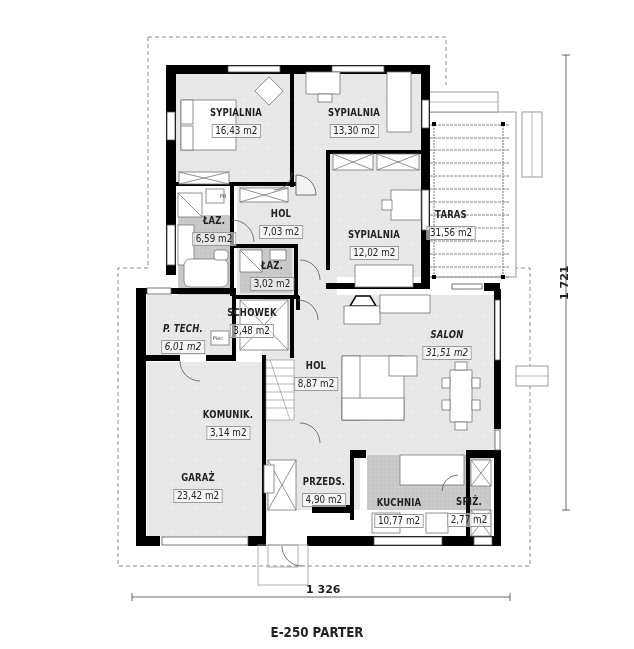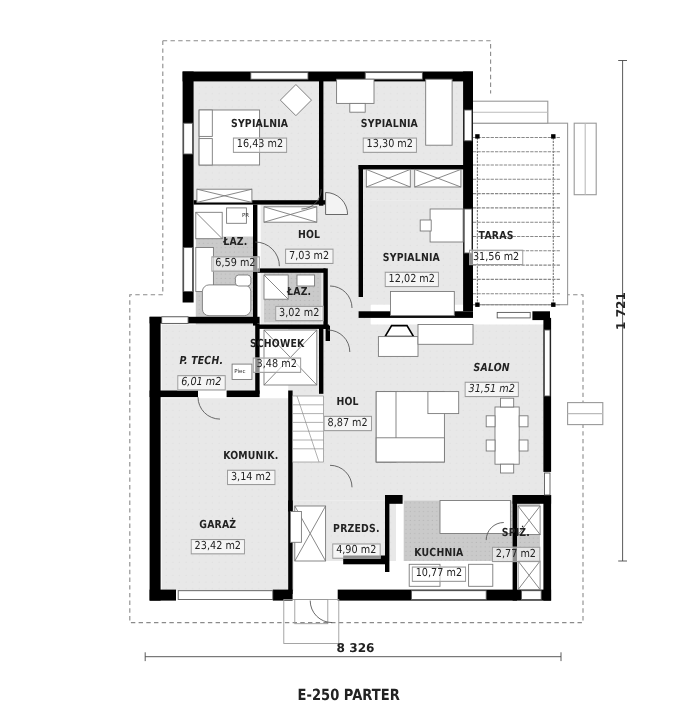--- a/index.html
+++ b/index.html
@@ -312,24 +312,24 @@
   <span class="rarea">23,42 m2</span>
 </div>
 <div class="lbl" style="left:324px; top:476px;">
   <span class="rname">PRZEDS.</span>
   <span class="rarea">4,90 m2</span>
 </div>
 <div class="lbl" style="left:399px; top:497px;">
   <span class="rname">KUCHNIA</span>
   <span class="rarea">10,77 m2</span>
 </div>
-<div class="lbl" style="left:469px; top:479px;">
+<div class="lbl" style="left:469px; top:496px;">
   <span class="rname">SPIŻ.</span>
   <span class="rarea">2,77 m2</span>
 </div>
 
 <div style="position:absolute; left:220px; top:193px; font-size:5px; color:#333; font-family:'DejaVu Sans',sans-serif;">PR</div>
 <div style="position:absolute; left:213px; top:335px; font-size:5px; color:#333; font-family:'DejaVu Sans',sans-serif;">Piec</div>
 
-<div class="dim" style="left:306px; top:583px;">8 326</div>
+<div class="dim" style="left:306px; top:583px;">1 326</div>
 <div class="dim" style="left:558px; top:300px; transform: rotate(-90deg); transform-origin: left top;">1 721</div>
 
 <div class="title">E-250 PARTER</div>
 
 </body></html>

